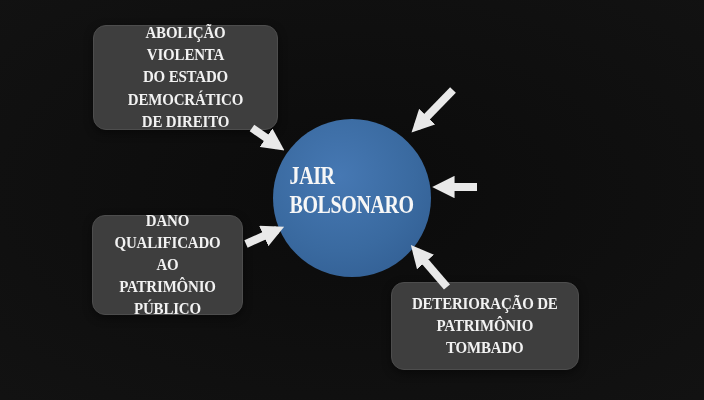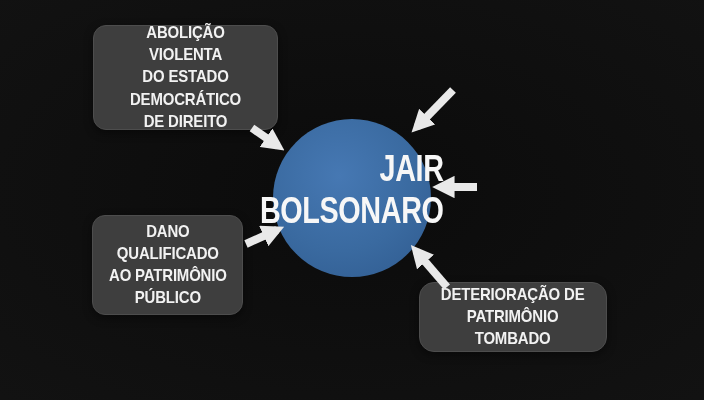--- a/index.html
+++ b/index.html
@@ -1,21 +1,21 @@
 <!DOCTYPE html>
 <html style="--background-center: #0b0b0b; --background-edge: #1d1d1d; --node-bg: #3e3e3e; --node-border: #4d4d4d; --node-text: #f2f2f2; --center-bg: #3a6aa0; --center-text: #f7f7f7; --arrow: #e9e9e9;"><head>
 <meta charset="utf-8">
 <style>
   html, body { margin: 0; padding: 0; background: #000; }
   .stage {
     position: relative;
     width: 704px;
     height: 400px;
     overflow: hidden;
-    font-family: Liberation Sans, sans-serif;
+    font-family: Liberation Serif, serif;
     background: radial-gradient(130% 130% at 50% 48%,
                 var(--background-center, #0b0b0b) 0%,
                 #121212 55%,
                 var(--background-edge, #1d1d1d) 100%);
   }
   .node {
     position: absolute;
     background: var(--node-bg, #3e3e3e);
     border: 1px solid var(--node-border, #4d4d4d);
     border-radius: 13px;
@@ -41,36 +41,36 @@
     left: 273px; top: 119px;
     width: 158px; height: 158px;
     border-radius: 50%;
     background: radial-gradient(circle at 42% 36%,
                 #4678b3 0%,
                 var(--center-bg, #3a6aa0) 55%,
                 #2f5a8e 100%);
     display: flex;
     align-items: center;
     justify-content: center;
-    text-align: right;
+    text-align: left;
     color: var(--center-text, #f7f7f7);
     font-weight: bold;
-    font-size: 36px;
+    font-size: 25px;
     line-height: 1.18;
   }
   .center-node .label {
     white-space: pre-line;
     transform: scaleX(0.8) translateY(-8px);
     letter-spacing: -0.5px;
   }
   .n1 { left: 93px;  top: 25px;  width: 185px; height: 105px; }
   .n2 { left: 422px; top: 25px;  width: 195px; height: 62px;  }
   .n3 { left: 478px; top: 150px; width: 145px; height: 65px;  }
   .n4 { left: 92px;  top: 215px; width: 151px; height: 100px; }
-  .n5 { left: 419px; top: 282px; width: 188px; height: 70px; border-radius: 15px;  }
+  .n5 { left: 391px; top: 282px; width: 188px; height: 88px;  }
   svg.connectors {
     position: absolute;
     left: 0; top: 0;
     pointer-events: none;
   }
   .arrow-shaft { stroke: var(--arrow, #e9e9e9); stroke-width: 8; }
   .arrow-head  { fill: var(--arrow, #e9e9e9); }
 </style>
 </head>
 <body>

